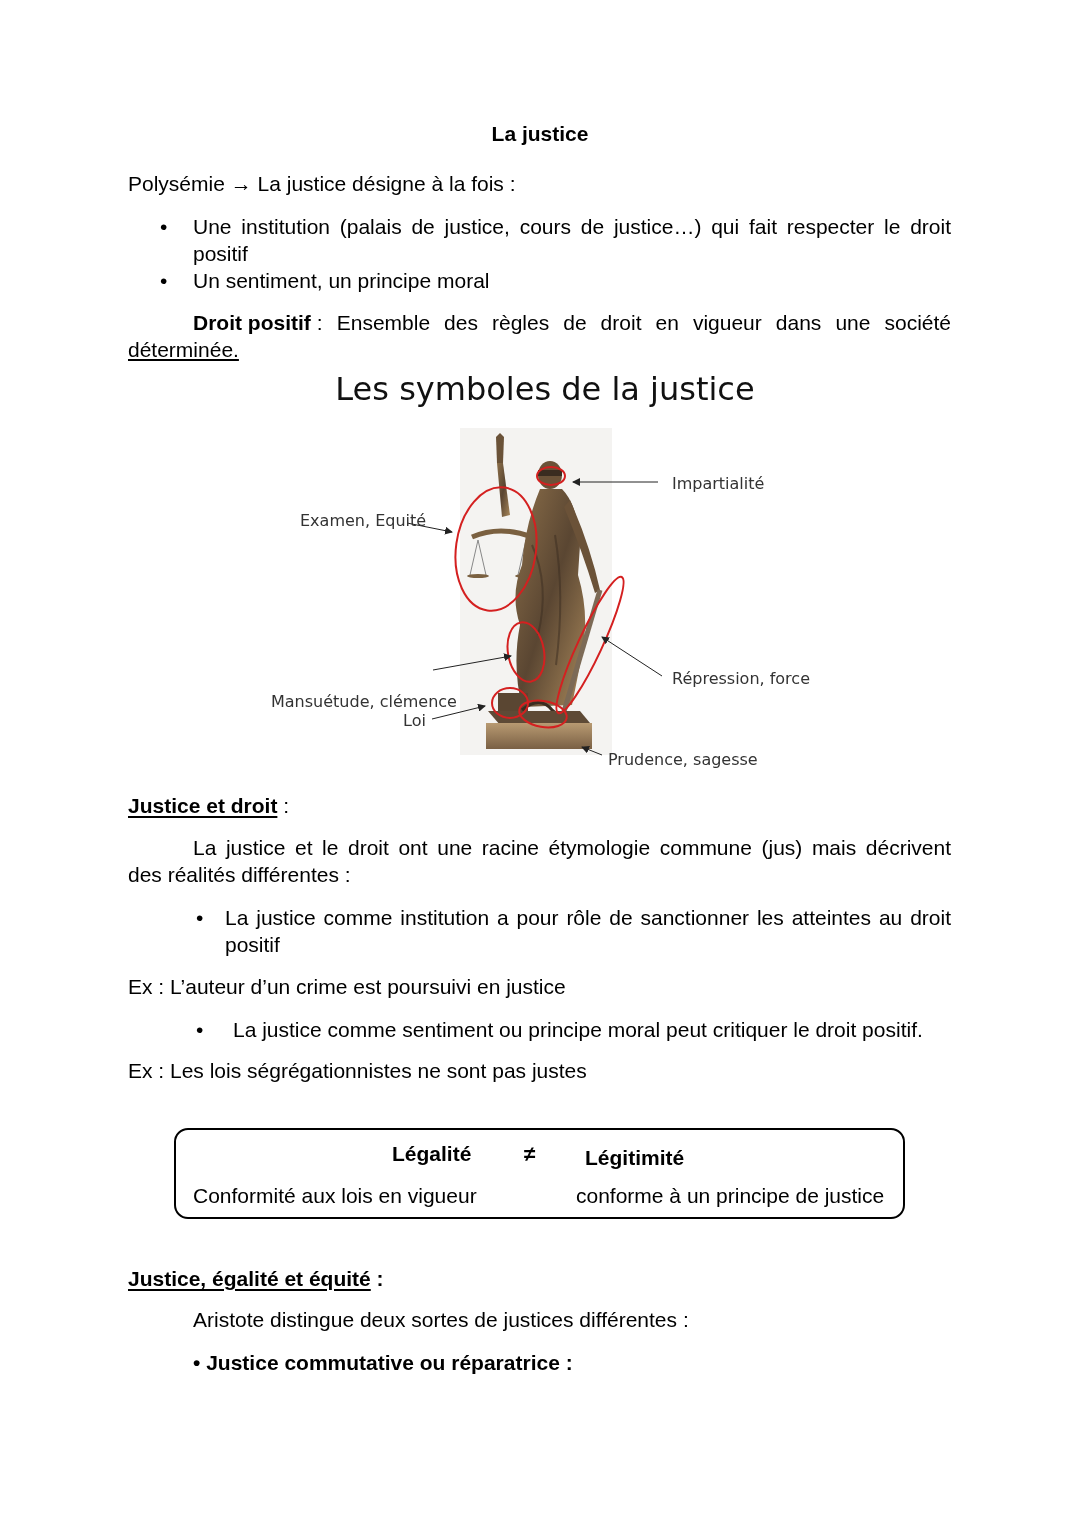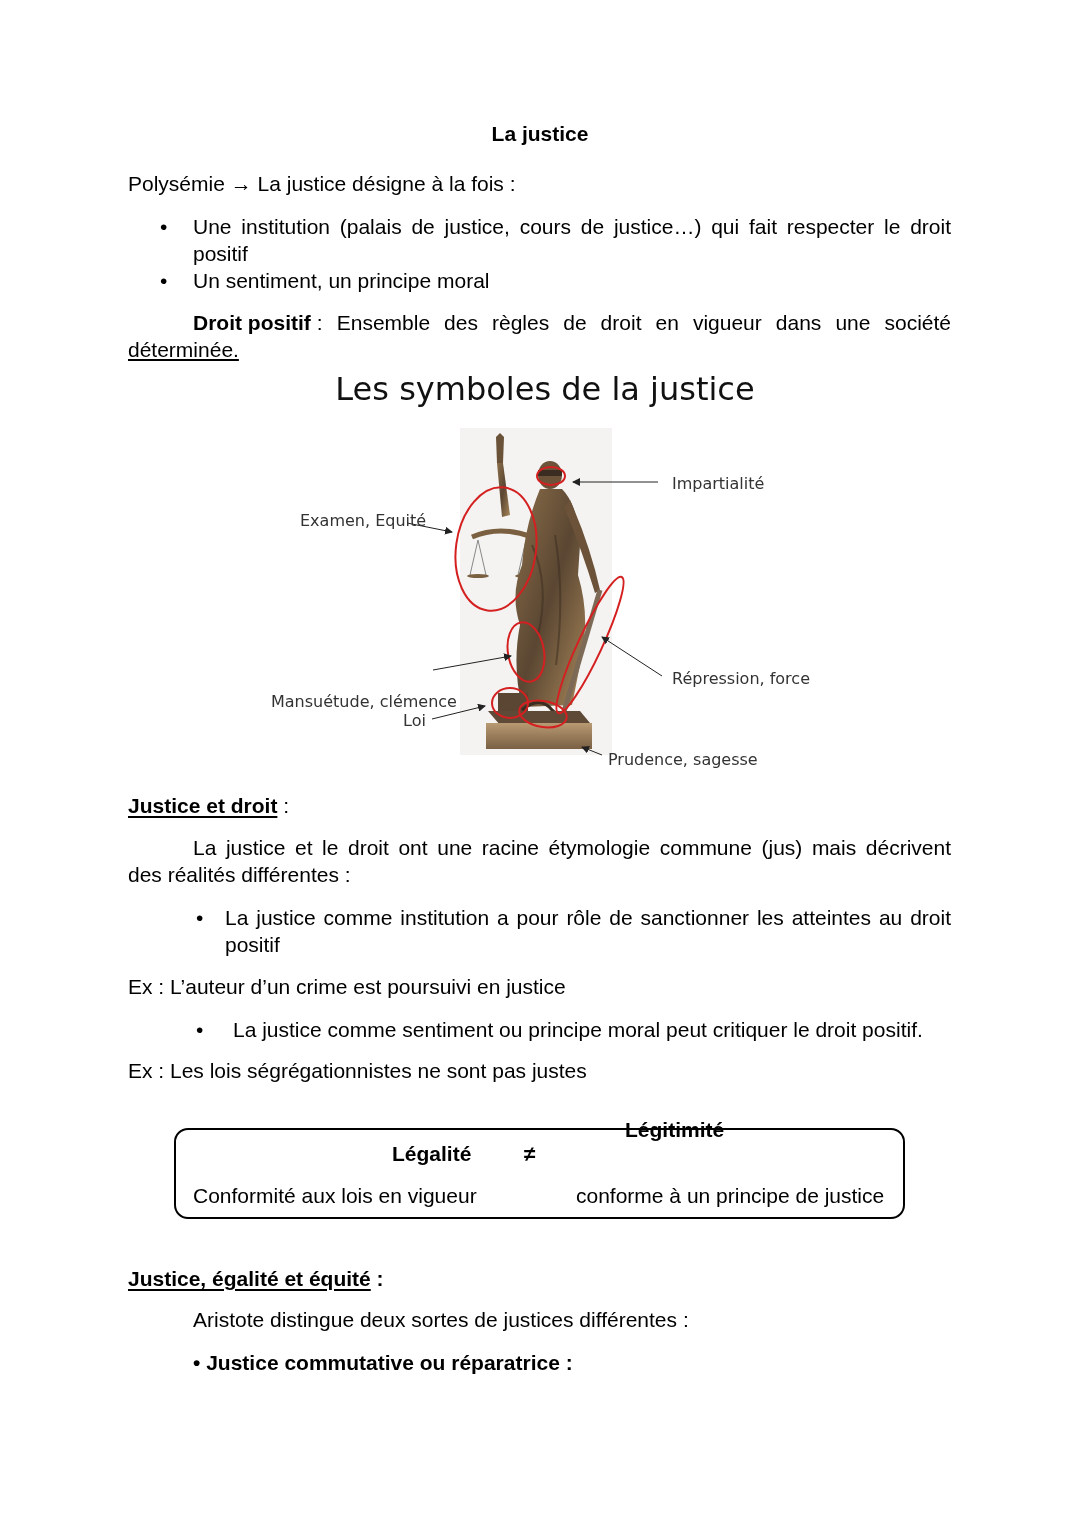--- a/index.html
+++ b/index.html
@@ -121,21 +121,21 @@
 <div class="abs txt" style="left:128px; top:973px;">Ex : L’auteur d’un crime est poursuivi en justice</div>
 
 <span class="bullet" style="left:196px; top:1016px;">•</span>
 <div class="abs txt" style="left:225px; top:1016px;margin-left:8px;">La justice comme sentiment ou principe moral peut critiquer le droit positif.</div>
 
 <div class="abs txt" style="left:128px; top:1057px;">Ex : Les lois ségrégationnistes ne sont pas justes</div>
 
 <div class="abs box" style="left:174px; top:1128px; width:727px; height:87px;"></div>
 <div class="abs txt bold" style="left:392px; top:1140px;">Légalité</div>
 <div class="abs txt bold" style="left:524px; top:1140px;">≠</div>
-<div class="abs txt bold" style="left:585px; top:1116px;margin-left:40px;">Légitimité</div>
+<div class="abs txt bold" style="left:585px; top:1144px;">Légitimité</div>
 <div class="abs txt" style="left:185px; top:1182px;margin-left:8px;">Conformité aux lois en vigueur</div>
 <div class="abs txt" style="left:576px; top:1182px;">conforme à un principe de justice</div>
 
 <div class="abs txt bold" style="left:128px; top:1265px;">
   <span class="ul">Justice, égalité et équité</span><span> :</span>
 </div>
 
 <div class="abs txt" style="left:193px; top:1306px;">Aristote distingue deux sortes de justices différentes :</div>
 
 <div class="abs txt bold" style="left:193px; top:1349px;">• Justice commutative ou réparatrice :</div>

